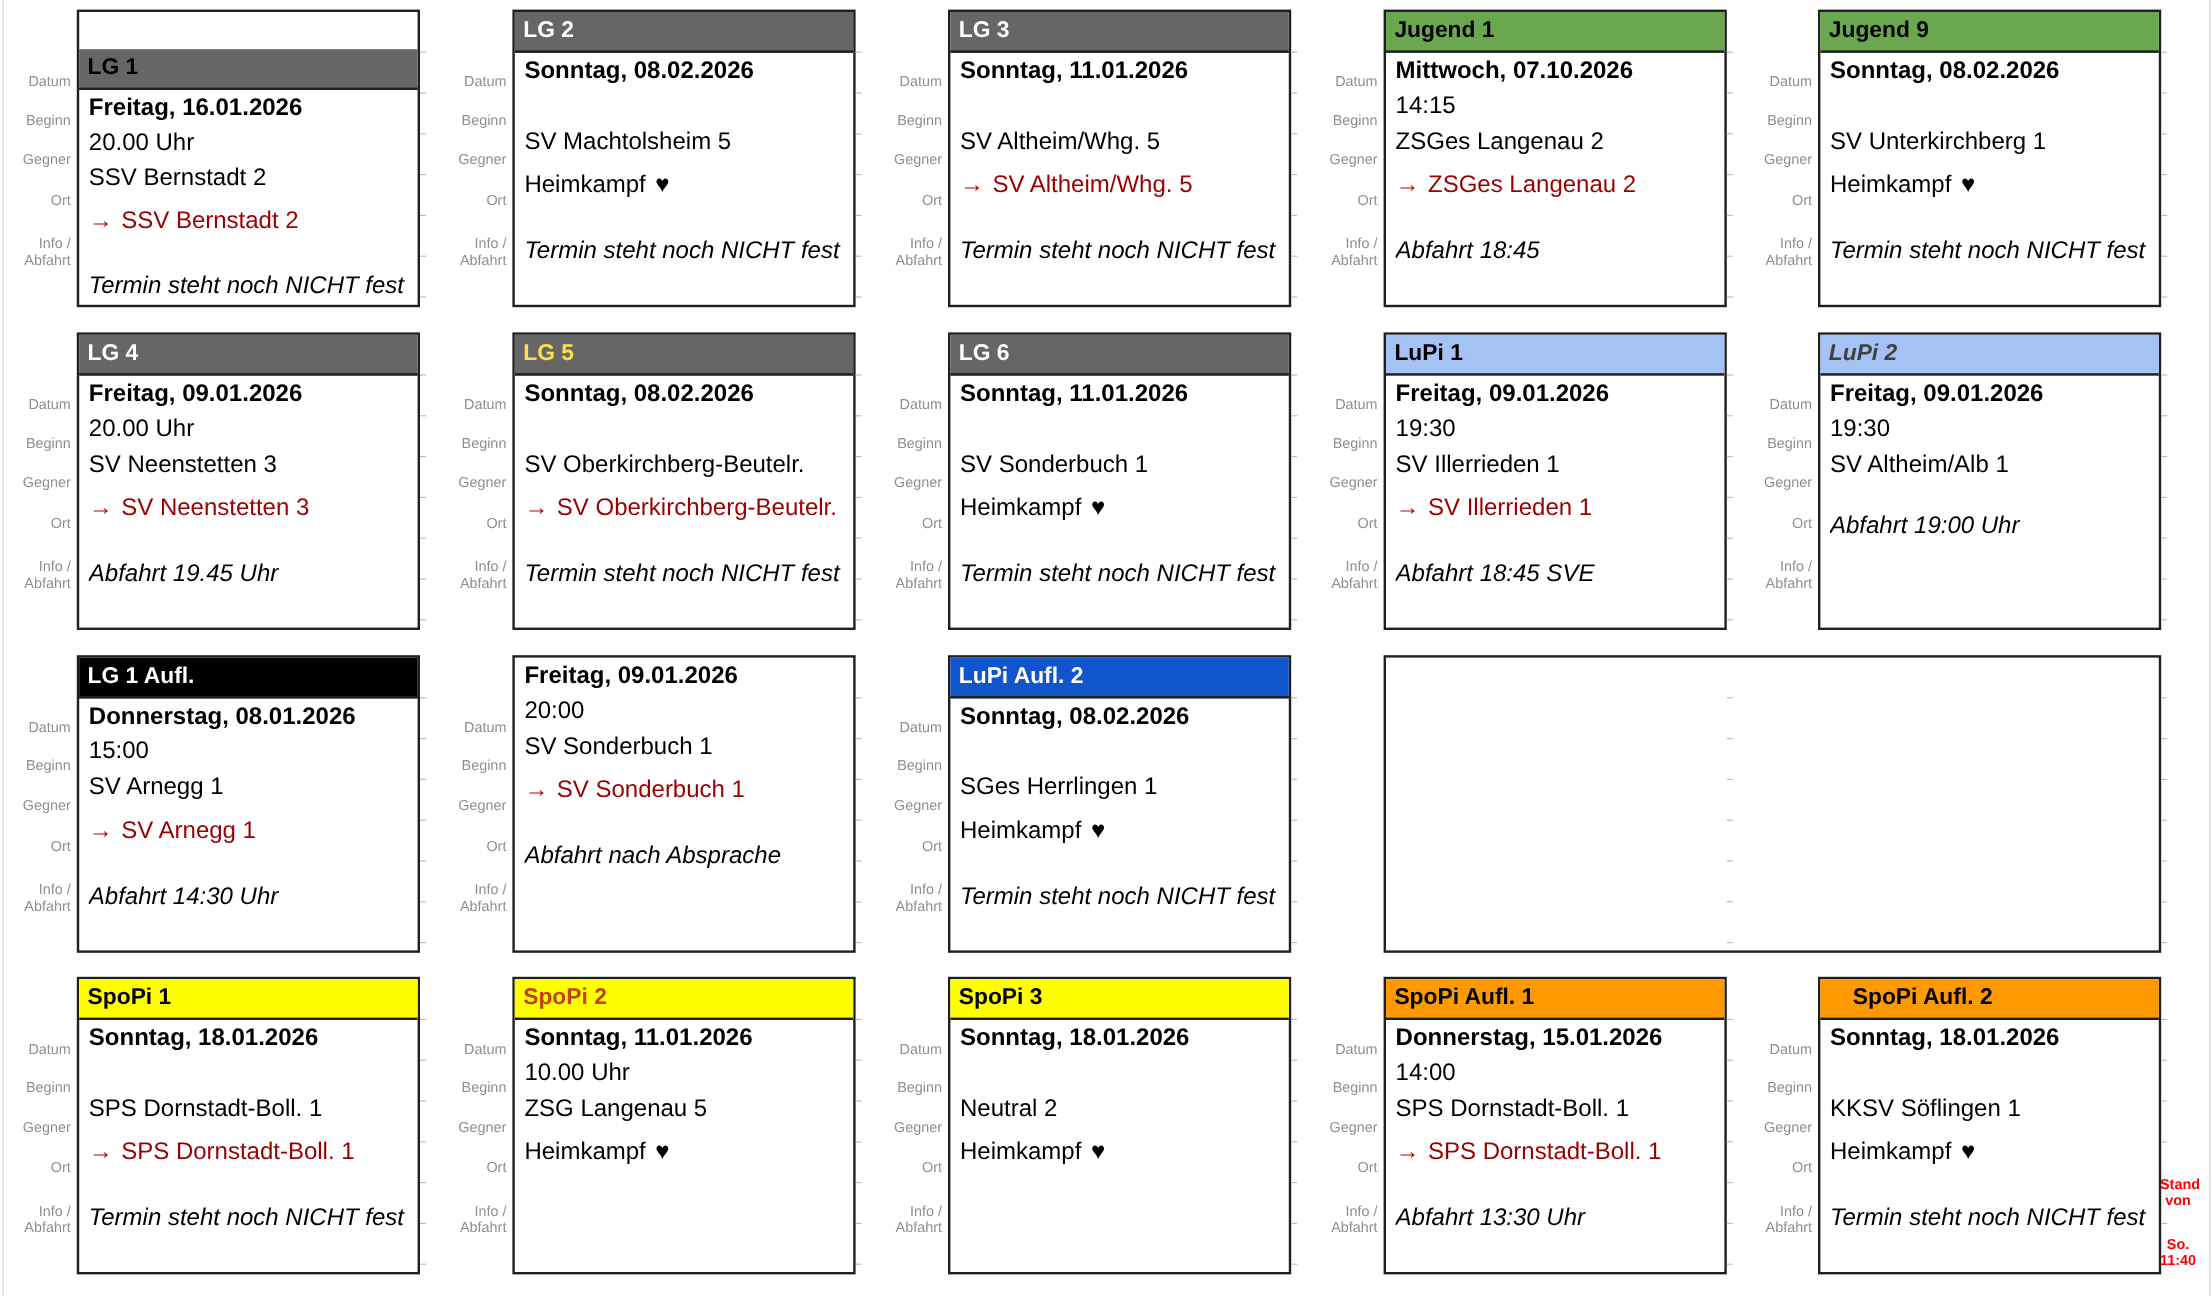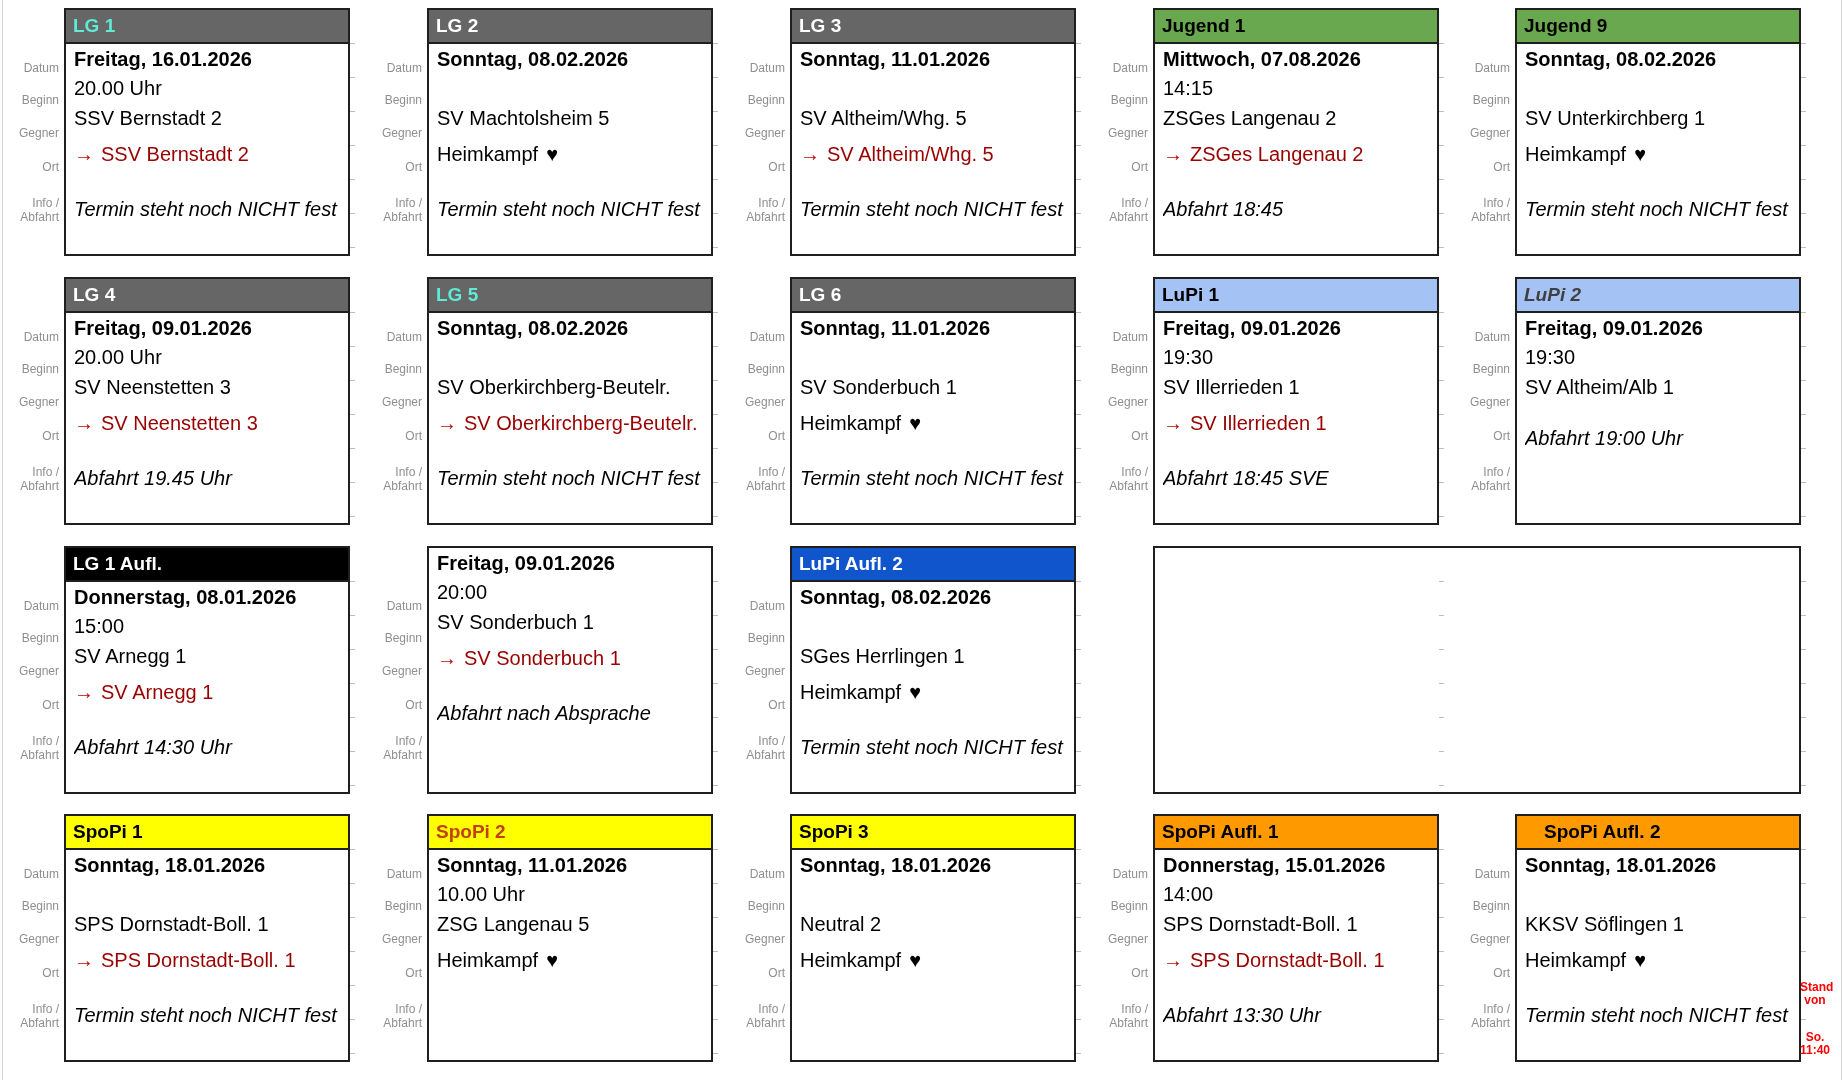--- a/index.html
+++ b/index.html
@@ -58,21 +58,21 @@
       <div class="lbl lbl-beginn">Beginn</div>
       <div class="lbl lbl-gegner">Gegner</div>
       <div class="lbl lbl-ort">Ort</div>
       <div class="gut-flex"></div>
       <div class="lbl lbl-info">
         <span class="info1">Info /</span>
         <span class="info2">Abfahrt</span>
       </div>
     </div>
     <div class="card">
-      <div class="card-header" style="background: rgb(102, 102, 102); color: #5eead4;">
+      <div class="card-header" style="background: rgb(102, 102, 102); color: #000000; margin-top: 31px;">
         <span class="title">LG 1</span>
       </div>
       <div class="card-body">
         <div class="row r-datum">Freitag, 16.01.2026</div>
         <div class="row r-beginn">20.00 Uhr</div>
         <div class="row r-gegner">SSV Bernstadt 2</div>
         <div class="row r-ort away">
           <span class="arrow">→</span><span class="ort-text">SSV Bernstadt 2</span>
         </div>
         <div class="r-flex"></div>
@@ -149,21 +149,21 @@
       <div class="lbl lbl-info">
         <span class="info1">Info /</span>
         <span class="info2">Abfahrt</span>
       </div>
     </div>
     <div class="card">
       <div class="card-header" style="background: rgb(106, 168, 79); color: rgb(0, 0, 0);">
         <span class="title">Jugend 1</span>
       </div>
       <div class="card-body">
-        <div class="row r-datum">Mittwoch, 07.08.2026</div>
+        <div class="row r-datum">Mittwoch, 07.10.2026</div>
         <div class="row r-beginn">14:15</div>
         <div class="row r-gegner">ZSGes Langenau 2</div>
         <div class="row r-ort away">
           <span class="arrow">→</span><span class="ort-text">ZSGes Langenau 2</span>
         </div>
         <div class="r-flex"></div>
         <div class="row r-info">Abfahrt 18:45</div>
       </div>
     </div>
   </div>
@@ -232,21 +232,21 @@
       <div class="lbl lbl-beginn">Beginn</div>
       <div class="lbl lbl-gegner">Gegner</div>
       <div class="lbl lbl-ort">Ort</div>
       <div class="gut-flex"></div>
       <div class="lbl lbl-info">
         <span class="info1">Info /</span>
         <span class="info2">Abfahrt</span>
       </div>
     </div>
     <div class="card">
-      <div class="card-header" style="background: rgb(102, 102, 102); color: #5eead4;">
+      <div class="card-header" style="background: rgb(102, 102, 102); color: #fde047;">
         <span class="title">LG 5</span>
       </div>
       <div class="card-body">
         <div class="row r-datum">Sonntag, 08.02.2026</div>
         <div class="row r-beginn"></div>
         <div class="row r-gegner">SV Oberkirchberg-Beutelr.</div>
         <div class="row r-ort away">
           <span class="arrow">→</span><span class="ort-text">SV Oberkirchberg-Beutelr.</span>
         </div>
         <div class="r-flex"></div>

